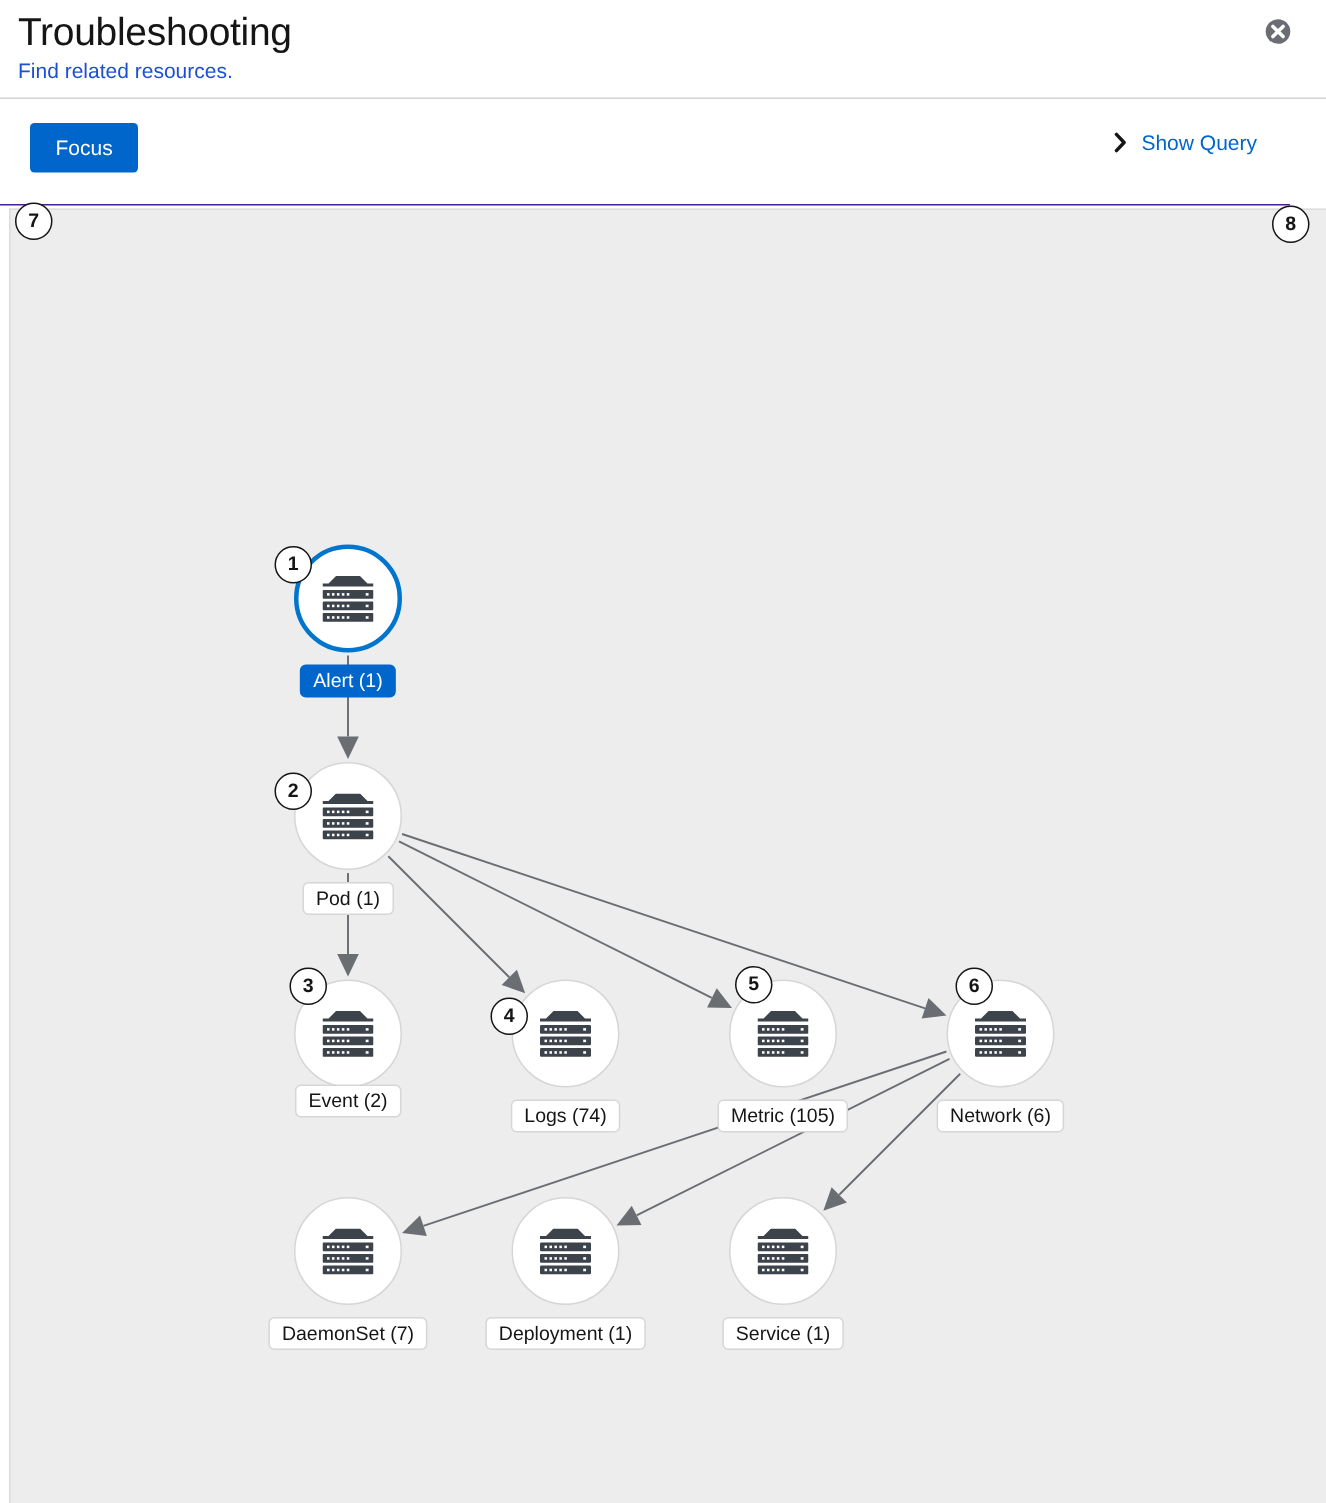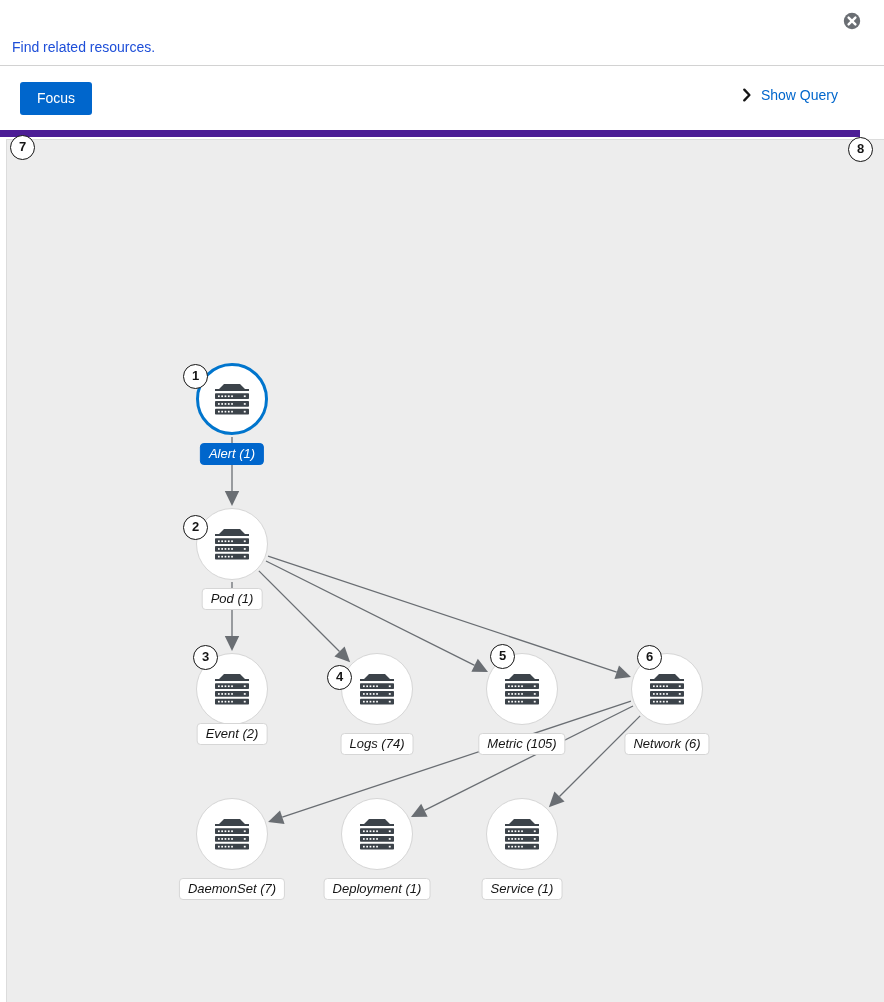--- a/index.html
+++ b/index.html
@@ -55,21 +55,21 @@
     cursor: pointer;
     line-height: 0;
   }
 
   
   .toolbar {
     position: absolute;
     left: 0; top: 67px;
     width: 860px; height: 70px;
     background: #ffffff;
-    border-bottom: 7px solid #4c1d95;
+    border-bottom: 1px solid #4c1d95;
   }
   .focus-button {
     position: absolute;
     left: 20px; top: 15px;
     height: 33px;
     padding: 0 17px;
     background: #0066cc;
     color: #ffffff;
     border: none;
     border-radius: 3px;
@@ -140,21 +140,20 @@
     padding: 0 8px;
     background: #ffffff;
     border: 1px solid #d6d6d6;
     border-radius: 4px;
     font-size: 13px;
     color: #151515;
     line-height: 20px;
     white-space: nowrap;
     transform: translateX(-50%);
     cursor: pointer;
-    font-style: italic;
   }
   .node-label.primary {
     background: #0066cc;
     border-color: #0066cc;
     color: #ffffff;
   }
 
   
   .step-badge {
     position: absolute;
@@ -170,20 +169,21 @@
     z-index: 40;
     user-select: none;
   }
 </style>
 </head>
 <body>
 
 <div class="app">
 
   <div class="header">
+    <div class="header-title">Troubleshooting</div>
     <div class="header-subtitle">Find related resources.</div>
     <button class="close-btn" title="Close">
       <svg width="20" height="20" viewBox="0 0 20 20" aria-hidden="true">
         <circle cx="10" cy="10" r="8.2" fill="#6a6e73"></circle>
         <path d="M6.6 6.6 L13.4 13.4 M13.4 6.6 L6.6 13.4" stroke="#ffffff" stroke-width="2.4" stroke-linecap="round"></path>
       </svg>
     </button>
   </div>
 
   <div class="toolbar">

